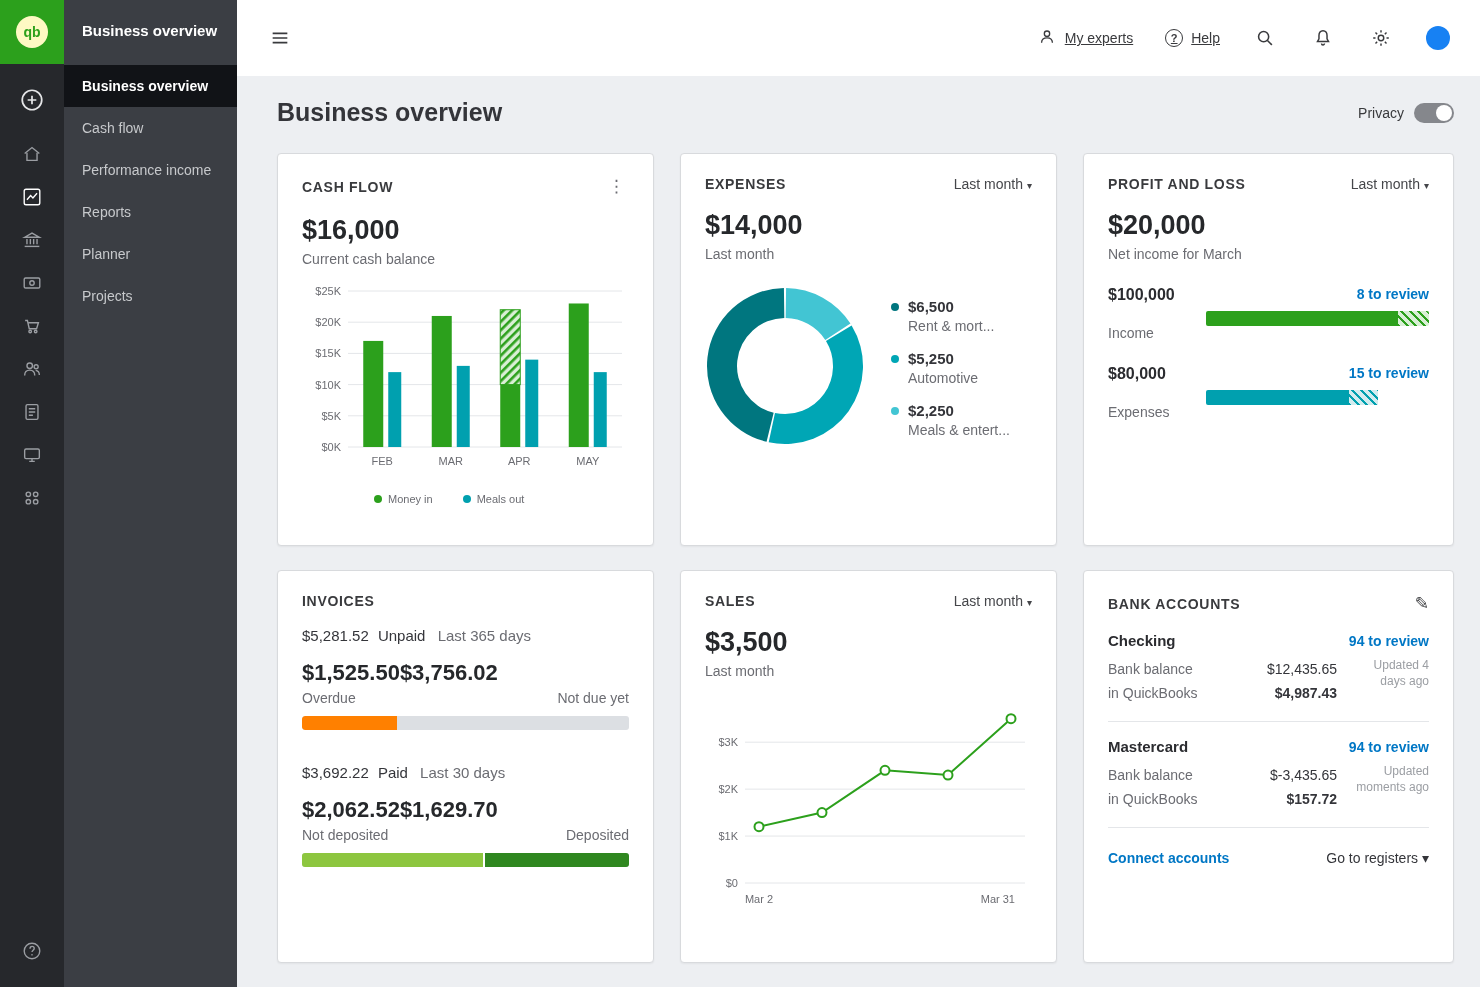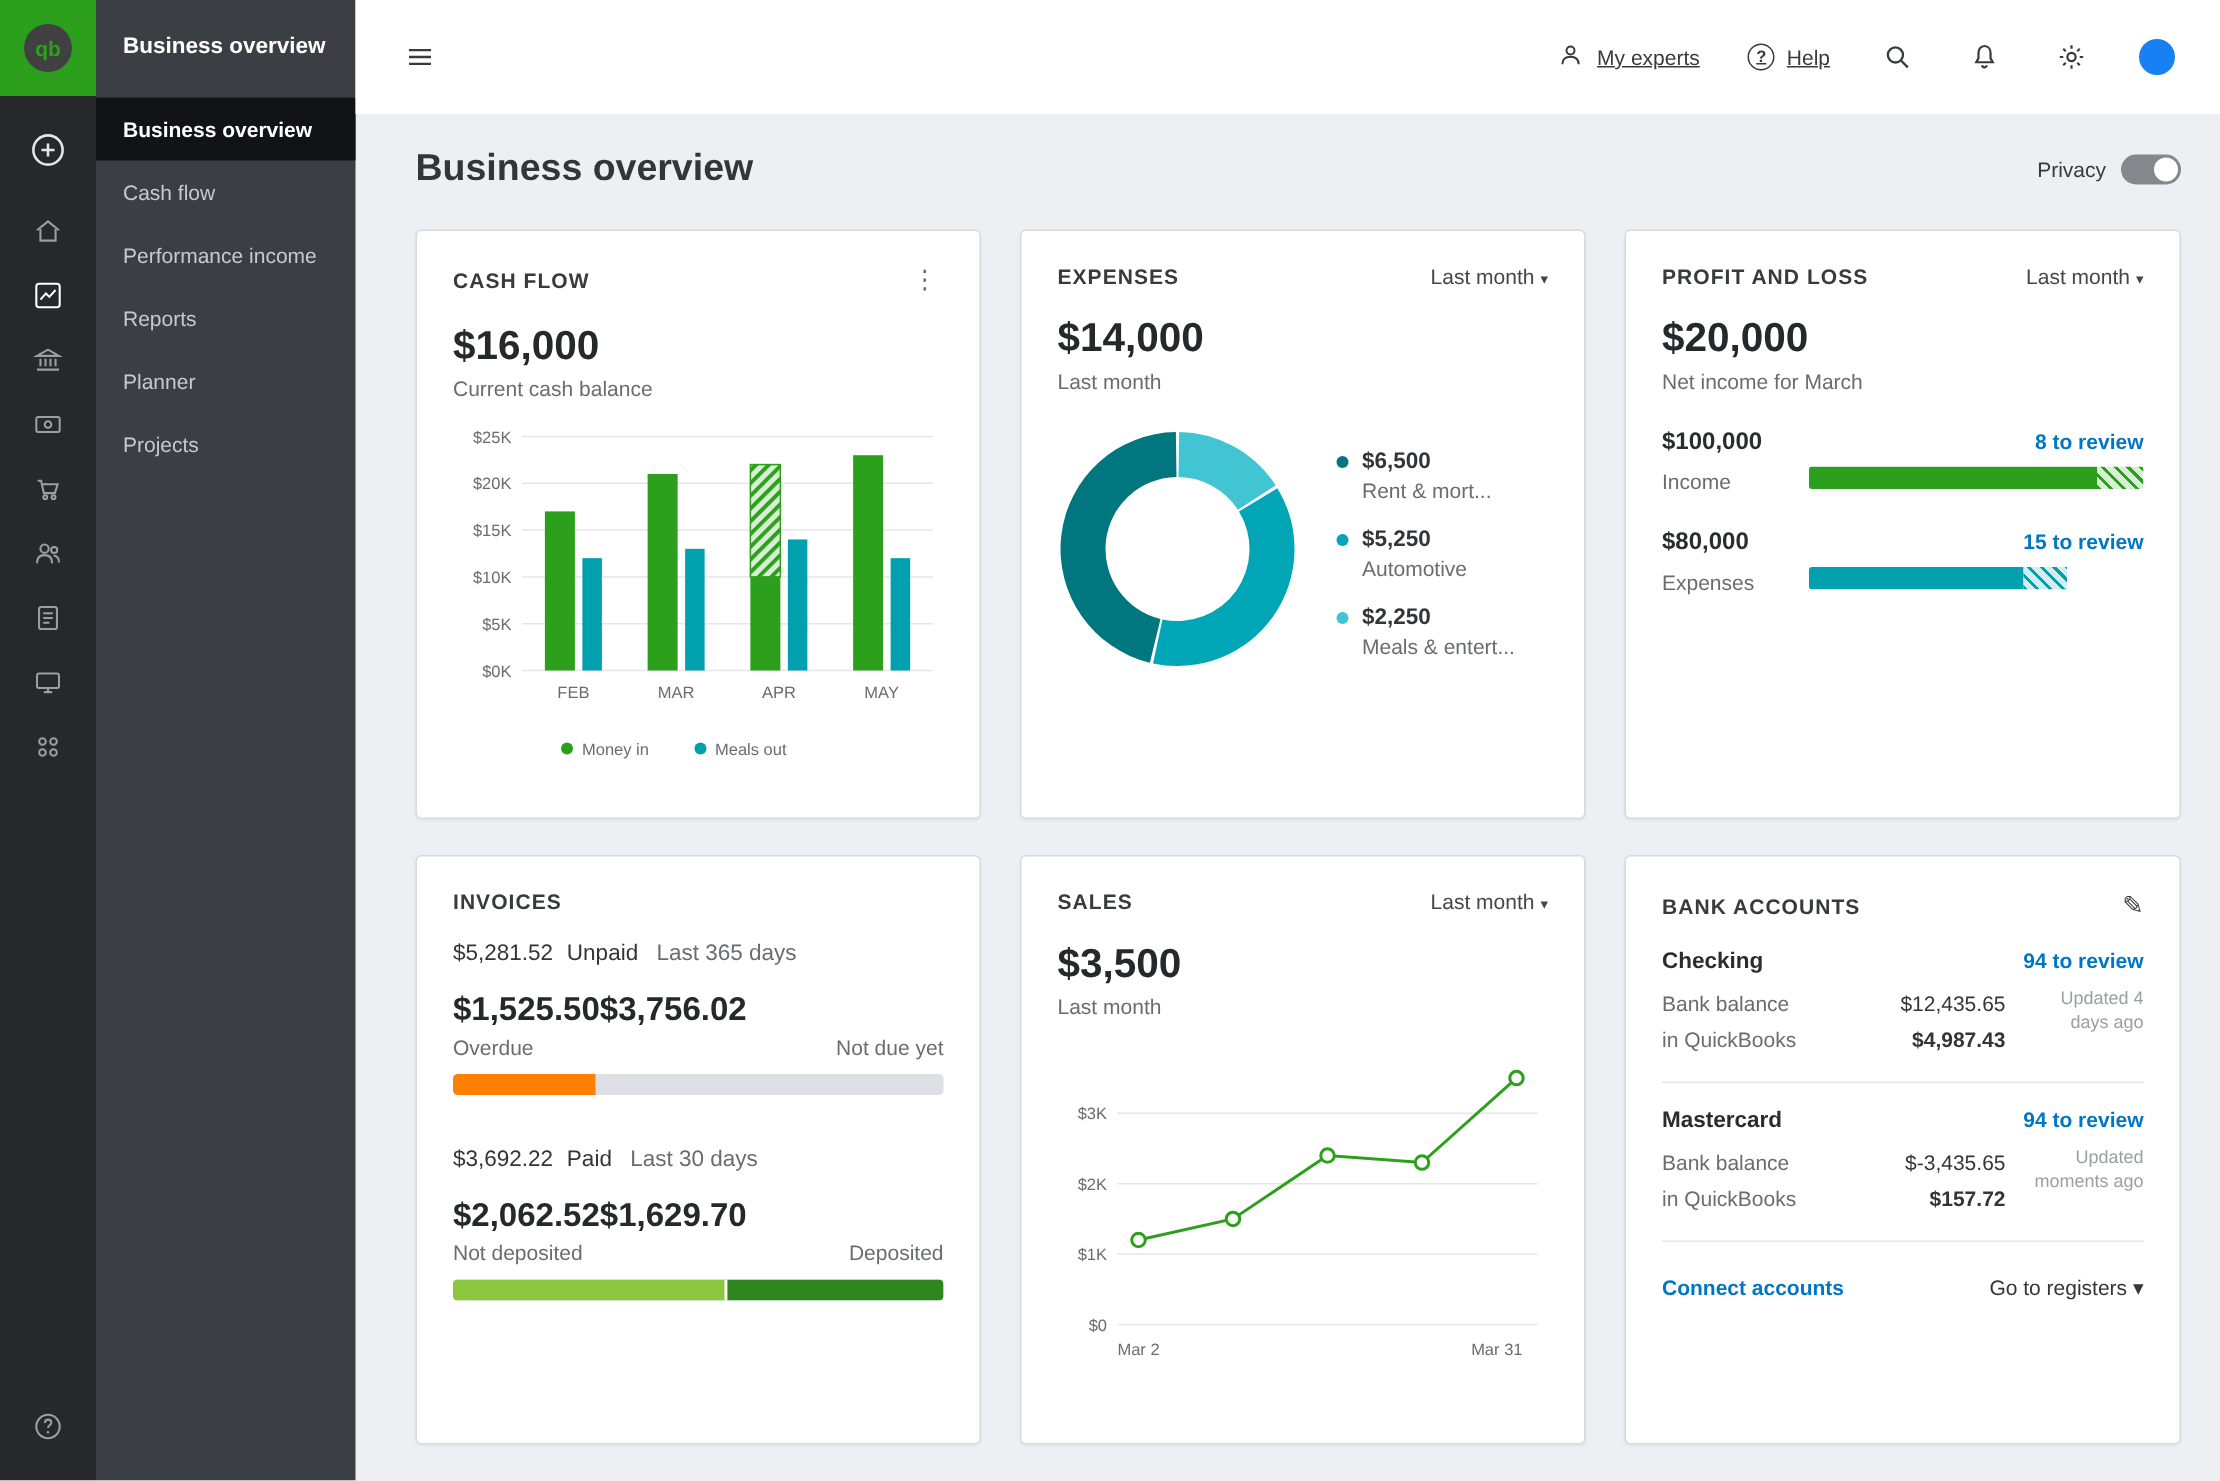--- a/index.html
+++ b/index.html
@@ -6,21 +6,21 @@
   body {
     font-family: "Liberation Sans", sans-serif;
     width: 1480px; height: 987px; overflow: hidden;
     background: #edeff2; color: #393a3d;
   }
   .app { display: flex; width: 1480px; height: 987px; }
 
   
   .rail { width: 64px; background: #26282c; display: flex; flex-direction: column; align-items: center; flex-shrink: 0; }
   .rail-logo { width: 64px; height: 64px; background: #2ca01c; display: grid; place-items: center; cursor: pointer; }
-  .rail-logo .qb-circle { width: 32px; height: 32px; background: #404040; border-radius: 50%; display: grid; place-items: center;
+  .rail-logo .qb-circle { width: 32px; height: 32px; background: #fef9c3; border-radius: 50%; display: grid; place-items: center;
     color: #2ca01c; font-weight: bold; font-size: 14px; }
   .rail-plus { margin-top: 16px; margin-bottom: 14px; }
   .rail-btn { width: 40px; height: 40px; display: grid; place-items: center; cursor: pointer; border-radius: 4px; }
   .rail-btn svg { display: block; }
   .rail-help { margin-top: auto; margin-bottom: 16px; }
   .rail-nav { display: flex; flex-direction: column; gap: 3px; }
 
   
   .sidebar { width: 173px; background: #3b3e44; flex-shrink: 0; display: flex; flex-direction: column; }
   .sidebar-header { color: #fff; font-weight: bold; font-size: 15px; padding: 22px 18px 26px; }
@@ -67,21 +67,21 @@
   .exp-legend { display: flex; flex-direction: column; gap: 16px; }
   .exp-leg-item { display: flex; gap: 9px; }
   .exp-leg-item .legend-dot { margin-top: 5px; margin-right: 0; }
   .exp-leg-amount { font-size: 15px; font-weight: bold; color: #34353a; }
   .exp-leg-label { font-size: 14px; color: #6b6c72; margin-top: 3px; }
 
   
   .pl-row { display: flex; margin-top: 24px; }
   .pl-left { width: 98px; flex-shrink: 0; }
   .pl-amount { font-size: 16px; font-weight: bold; color: #2b2c30; }
-  .pl-label { font-size: 14px; color: #6b6c72; margin-top: 9px; }
+  .pl-label { font-size: 14px; color: #6b6c72; margin-top: 21px; }
   .pl-right { flex: 1; }
   .pl-review { display: block; text-align: right; margin-bottom: 9px; }
   .pl-bar { height: 15px; display: flex; border-radius: 2px; overflow: hidden; }
   .fill-green { background: #2ca01c; }
   .fill-teal { background: #00a0af; }
   .hatch-green { background: repeating-linear-gradient(45deg, #2ca01c 0 2px, #d9efd5 2px 6px); }
   .hatch-teal { background: repeating-linear-gradient(45deg, #00a0af 0 2px, #d2ecef 2px 6px); }
 
   
   .inv-line { font-size: 15px; margin-top: 4px; color: #34353a; }

